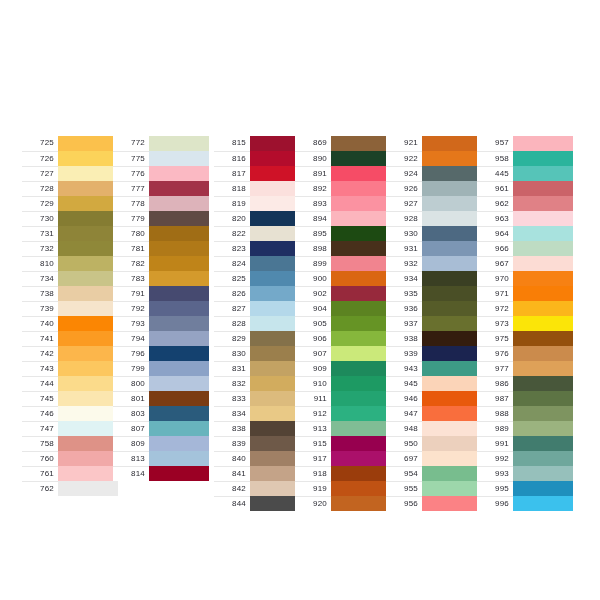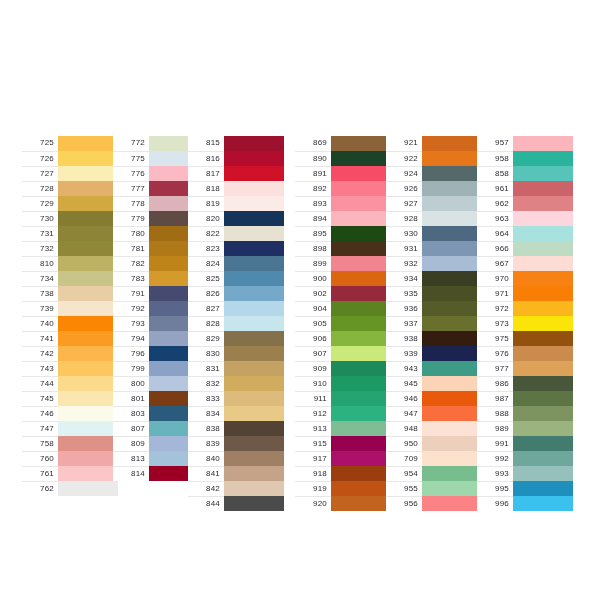--- a/index.html
+++ b/index.html
@@ -22,21 +22,21 @@
     height: 600px;
     border-radius: 16px;
   }
   .column {
     position: absolute;
     top: 136px;
     width: 96px;
   }
   .col-0 { left: 22px; }
   .col-1 { left: 113px; }
-  .col-2 { left: 188px; }
+  .col-2 { left: 214px; }
   .col-3 { left: 295px; }
   .col-4 { left: 386px; }
   .col-5 { left: 477px; }
 
   .swatch-row {
     position: relative;
     height: 15px;
     display: flex;
     align-items: stretch;
     box-sizing: border-box;
@@ -545,21 +545,21 @@
       </div>
       <div class="swatch-row">
         <div class="code-cell">948</div>
         <div class="color-cell" style="background: rgb(252, 226, 212);"></div>
       </div>
       <div class="swatch-row">
         <div class="code-cell">950</div>
         <div class="color-cell" style="background: rgb(236, 208, 189);"></div>
       </div>
       <div class="swatch-row">
-        <div class="code-cell">709</div>
+        <div class="code-cell">697</div>
         <div class="color-cell" style="background: rgb(252, 226, 204);"></div>
       </div>
       <div class="swatch-row">
         <div class="code-cell">954</div>
         <div class="color-cell" style="background: rgb(120, 189, 142);"></div>
       </div>
       <div class="swatch-row">
         <div class="code-cell">955</div>
         <div class="color-cell" style="background: rgb(157, 215, 171);"></div>
       </div>
@@ -571,21 +571,21 @@
     <div class="column col-5">
       <div class="swatch-row">
         <div class="code-cell">957</div>
         <div class="color-cell" style="background: rgb(251, 181, 189);"></div>
       </div>
       <div class="swatch-row">
         <div class="code-cell">958</div>
         <div class="color-cell" style="background: rgb(43, 180, 156);"></div>
       </div>
       <div class="swatch-row">
-        <div class="code-cell">858</div>
+        <div class="code-cell">445</div>
         <div class="color-cell" style="background: rgb(86, 196, 184);"></div>
       </div>
       <div class="swatch-row">
         <div class="code-cell">961</div>
         <div class="color-cell" style="background: rgb(203, 99, 105);"></div>
       </div>
       <div class="swatch-row">
         <div class="code-cell">962</div>
         <div class="color-cell" style="background: rgb(224, 129, 134);"></div>
       </div>

